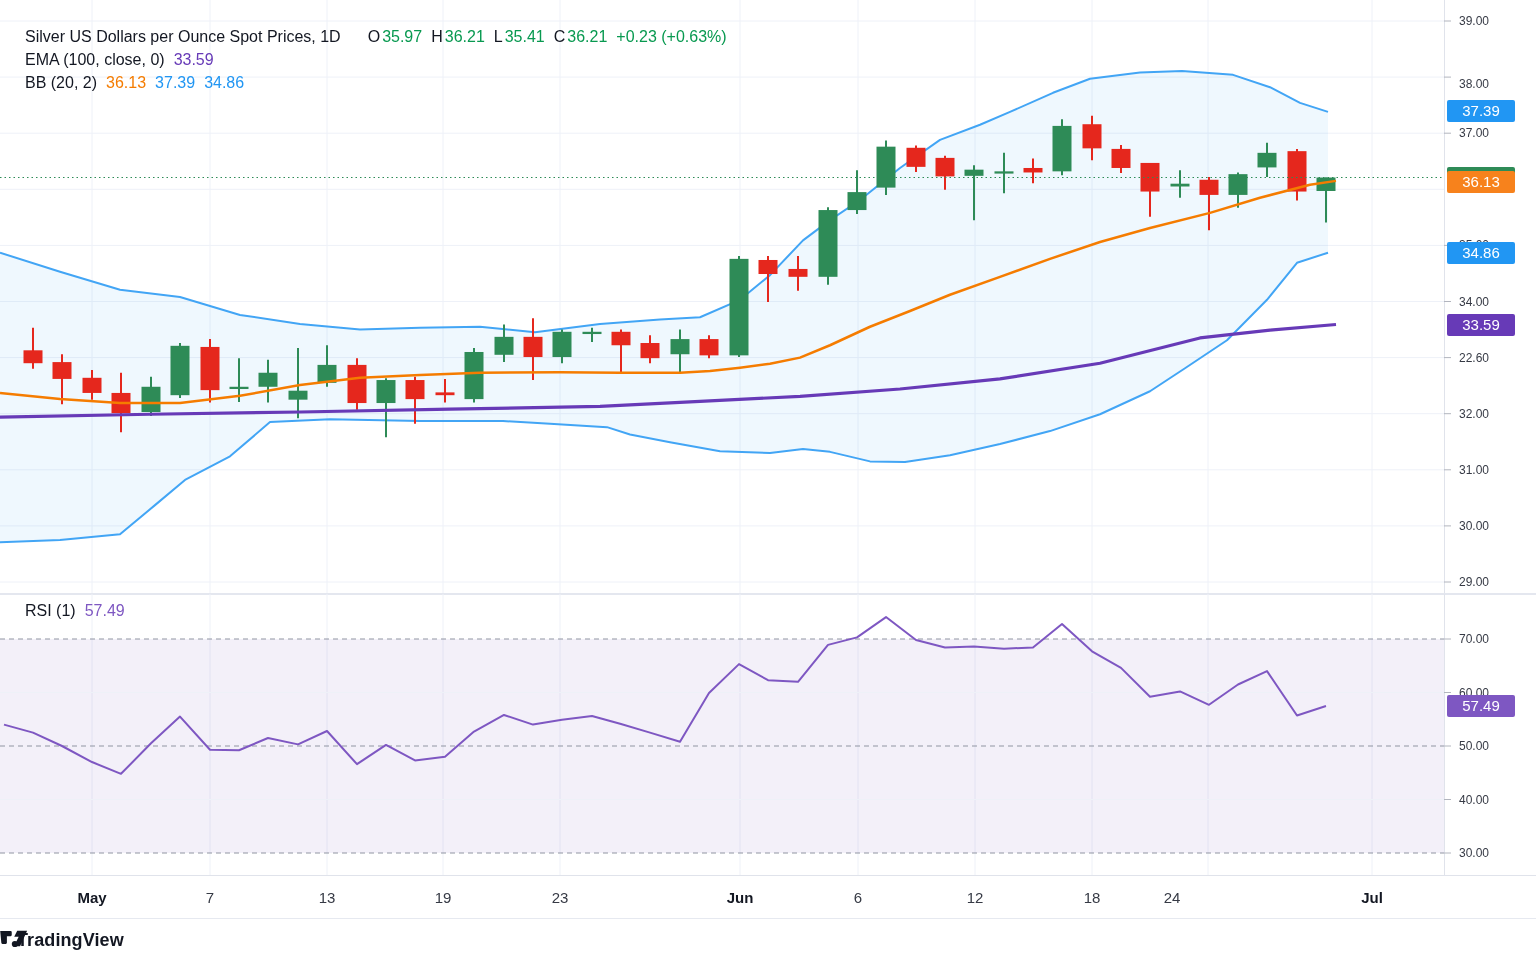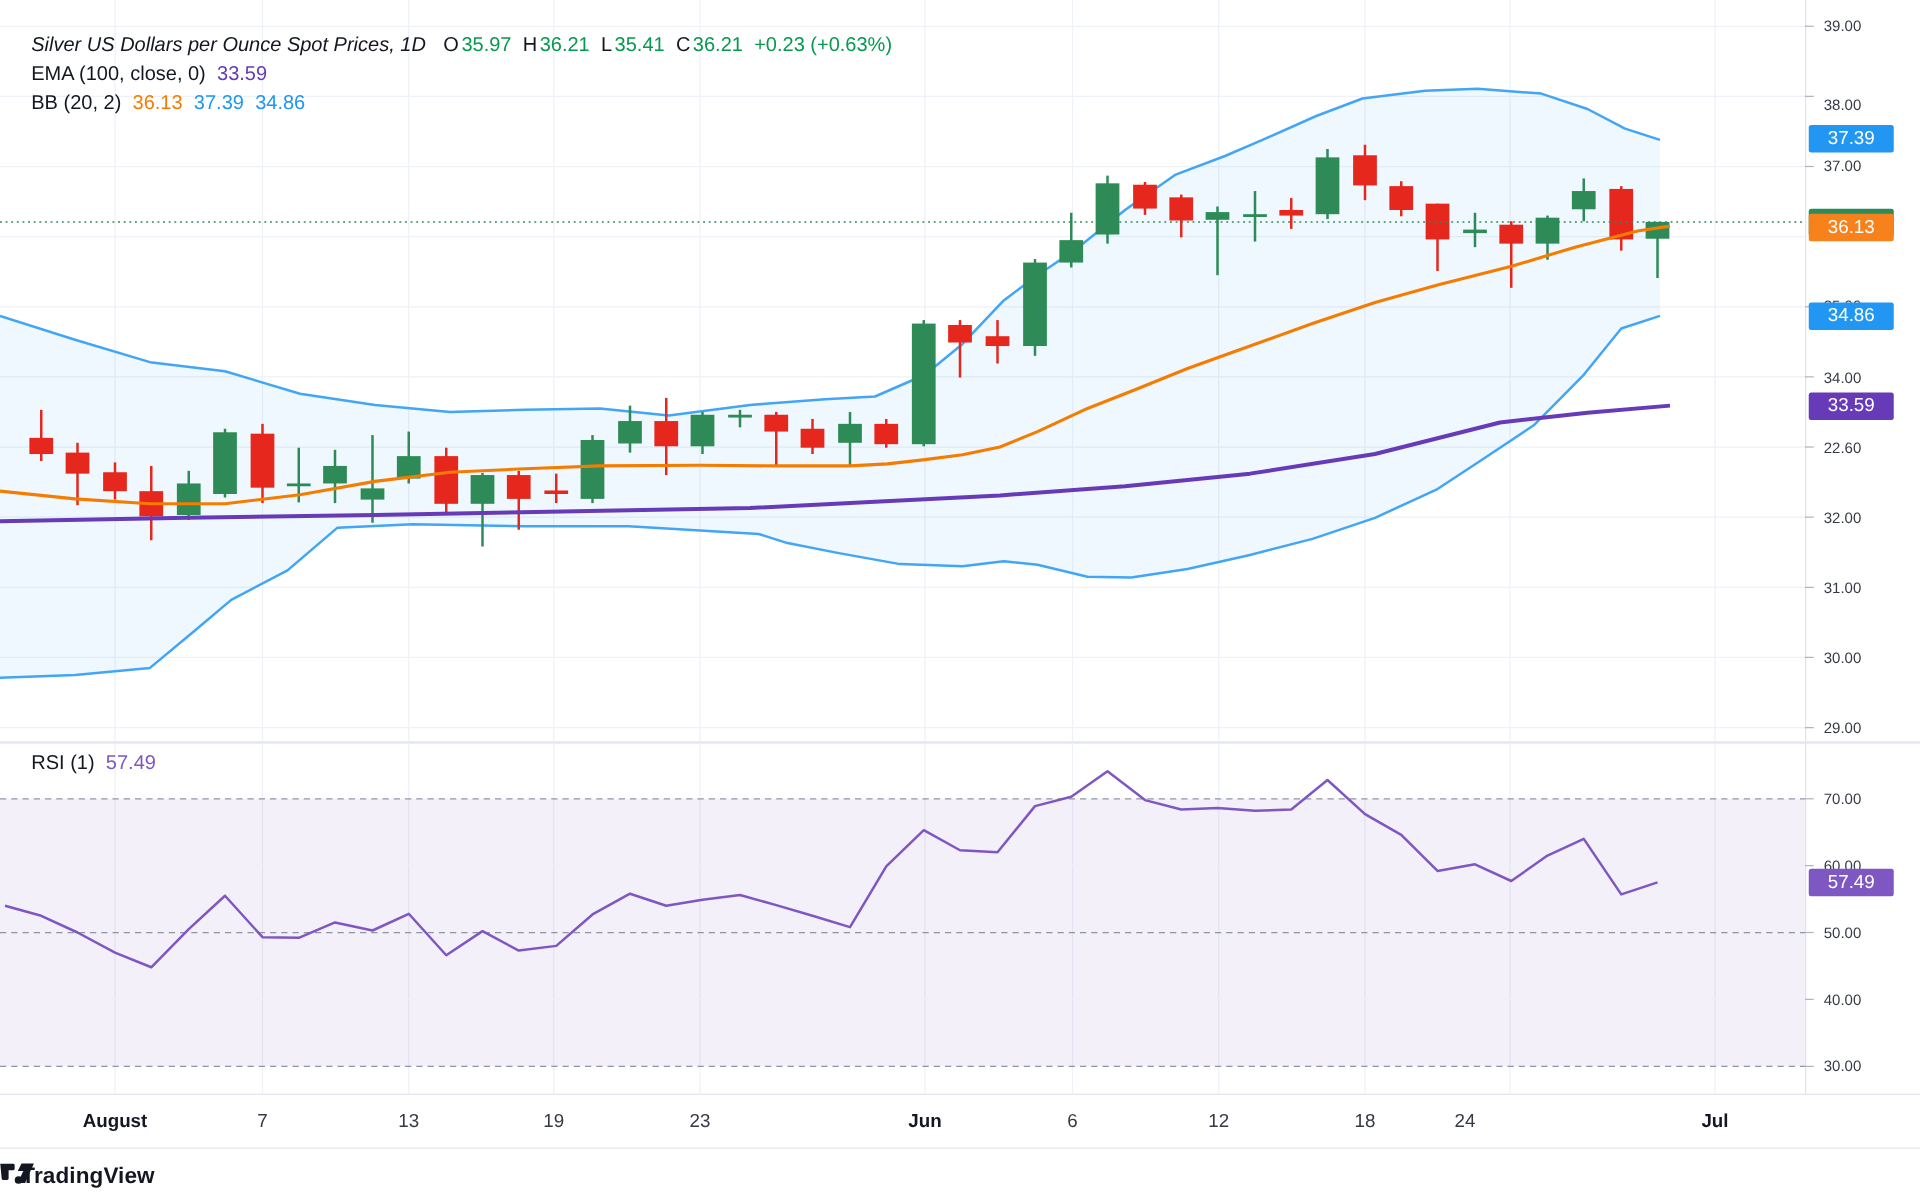--- a/index.html
+++ b/index.html
@@ -5,21 +5,21 @@
   html,body{margin:0;padding:0;background:#fff;width:1536px;height:963px;overflow:hidden;
     font-family:"Liberation Sans","DejaVu Sans",sans-serif;-webkit-font-smoothing:antialiased;}
   #chart-root{position:relative;width:1536px;height:963px;background:#fff;}
   svg{position:absolute;left:0;display:block;}
   #price-svg{top:0;}
   #rsi-svg{top:594px;}
   #pane-separator{position:absolute;left:0;top:593px;width:1536px;height:2px;background:#e4e7ef;}
   
   .legend-row{position:absolute;left:25px;display:flex;align-items:baseline;gap:9px;
     font-size:16px;line-height:19px;color:var(--text);white-space:nowrap;z-index:30;}
-  .lg-title{margin-right:5px;font-weight:500;font-style:italic;}
+  .lg-title{margin-right:18px;font-weight:500;}
   .kv{display:inline-flex;}
   .kv .k{color:var(--text);}
   .kv .v{margin-left:2px;text-align:right;}
   .v-up{color:var(--valgreen);}
   .v-ema{color:var(--ema);}
   .v-basis{color:var(--basis);}
   .v-blue{color:var(--bbline2);}
   .v-rsi{color:var(--rsi);}
   
   #price-axis{position:absolute;left:1444px;top:0;width:92px;height:875px;z-index:20;}
@@ -257,21 +257,21 @@
       <div class="yLabel" style="top: 789.5px;">40.00</div>
       <div class="yLabel" style="top: 843px;">30.00</div>
       <div class="badge" style="top: 100.321px; background: rgb(33, 150, 243);">37.39</div>
       <div class="badge" style="top: 166.519px; background: rgb(46, 139, 87);">36.21</div>
       <div class="badge" style="top: 171.007px; background: rgb(247, 130, 28);">36.13</div>
       <div class="badge" style="top: 242.254px; background: rgb(33, 150, 243);">34.86</div>
       <div class="badge" style="top: 313.501px; background: rgb(103, 58, 183);">33.59</div>
       <div class="badge" style="top: 694.928px; background: rgb(126, 87, 194);">57.49</div>
     </div>
   <div id="time-axis">
-      <div class="tLabel major" style="left: 92px;">August</div>
+      <div class="tLabel major" style="left: 92px;">May</div>
       <div class="tLabel" style="left: 210px;">7</div>
       <div class="tLabel" style="left: 327px;">13</div>
       <div class="tLabel" style="left: 443px;">19</div>
       <div class="tLabel" style="left: 560px;">23</div>
       <div class="tLabel major" style="left: 740px;">Jun</div>
       <div class="tLabel" style="left: 858px;">6</div>
       <div class="tLabel" style="left: 975px;">12</div>
       <div class="tLabel" style="left: 1092px;">18</div>
       <div class="tLabel" style="left: 1172px;">24</div>
       <div class="tLabel major" style="left: 1372px;">Jul</div>

